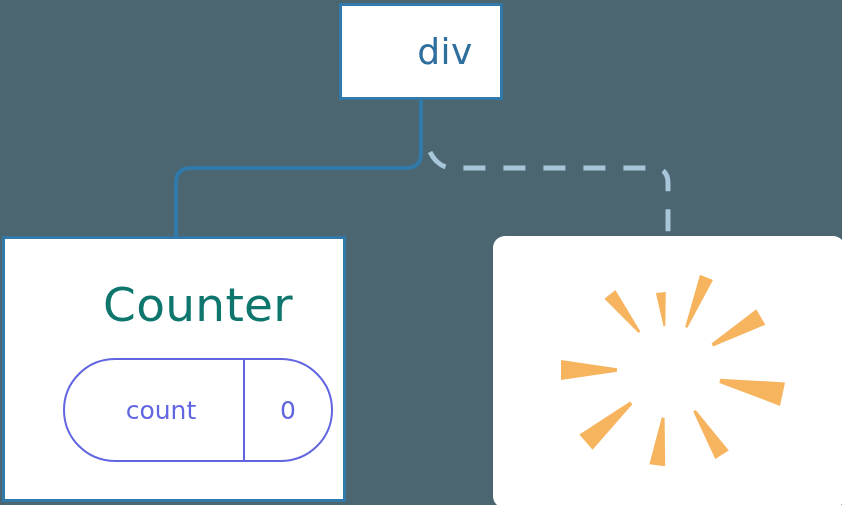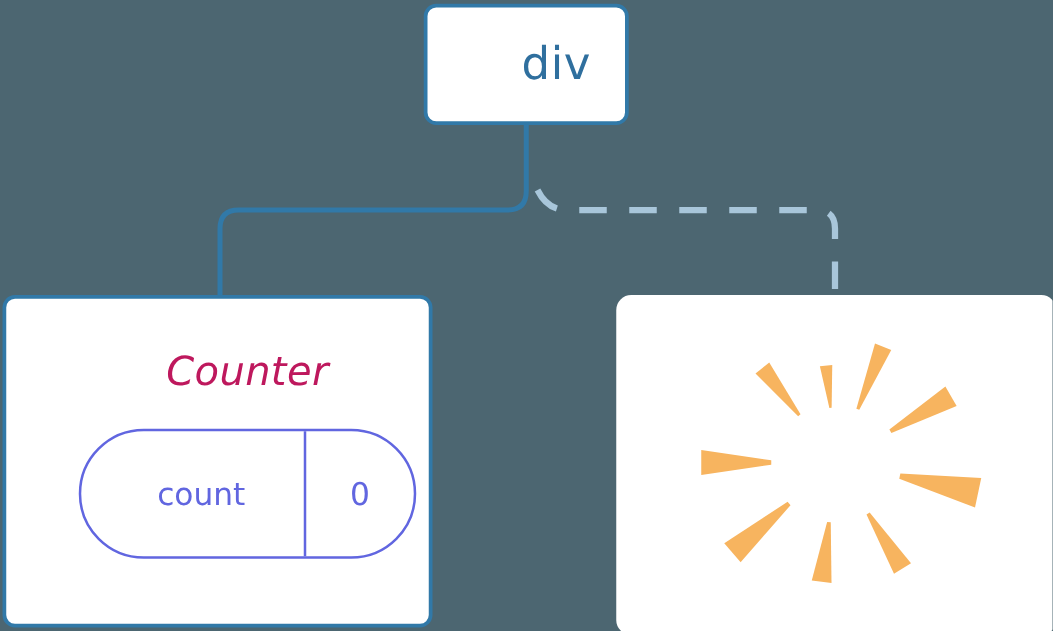--- a/index.html
+++ b/index.html
@@ -35,21 +35,21 @@
 
   
   .node {
     position: absolute;
     background: #ffffff;
     box-sizing: border-box;
     z-index: 2;
   }
   .node.bordered {
     border: 3px solid #3179a8;
-    border-radius: 10px;
+    border-radius: 0;
     padding-left: 48px;
   }
   .node.plain {
     border: none;
     border-radius: 12px;
   }
 
   #node-div {
     left: 339px;
     top: 3px;
@@ -71,26 +71,25 @@
     left: 2px;
     top: 236px;
     width: 344px;
     height: 266px;
     padding-top: 42px;
     display: flex;
     flex-direction: column;
     align-items: center;
   }
   .node-title {
-    color: #be185d;
-    font-size: 32px;
+    color: #0f766e;
+    font-size: 47px;
     line-height: 1;
     letter-spacing: 0.3px;
     user-select: none;
-    font-style: italic;
   }
 
   
   .state-pill {
     margin-top: 30px;
     height: 104px;
     border: 2px solid #6166e0;
     border-radius: 52px;
     display: flex;
     align-items: stretch;

